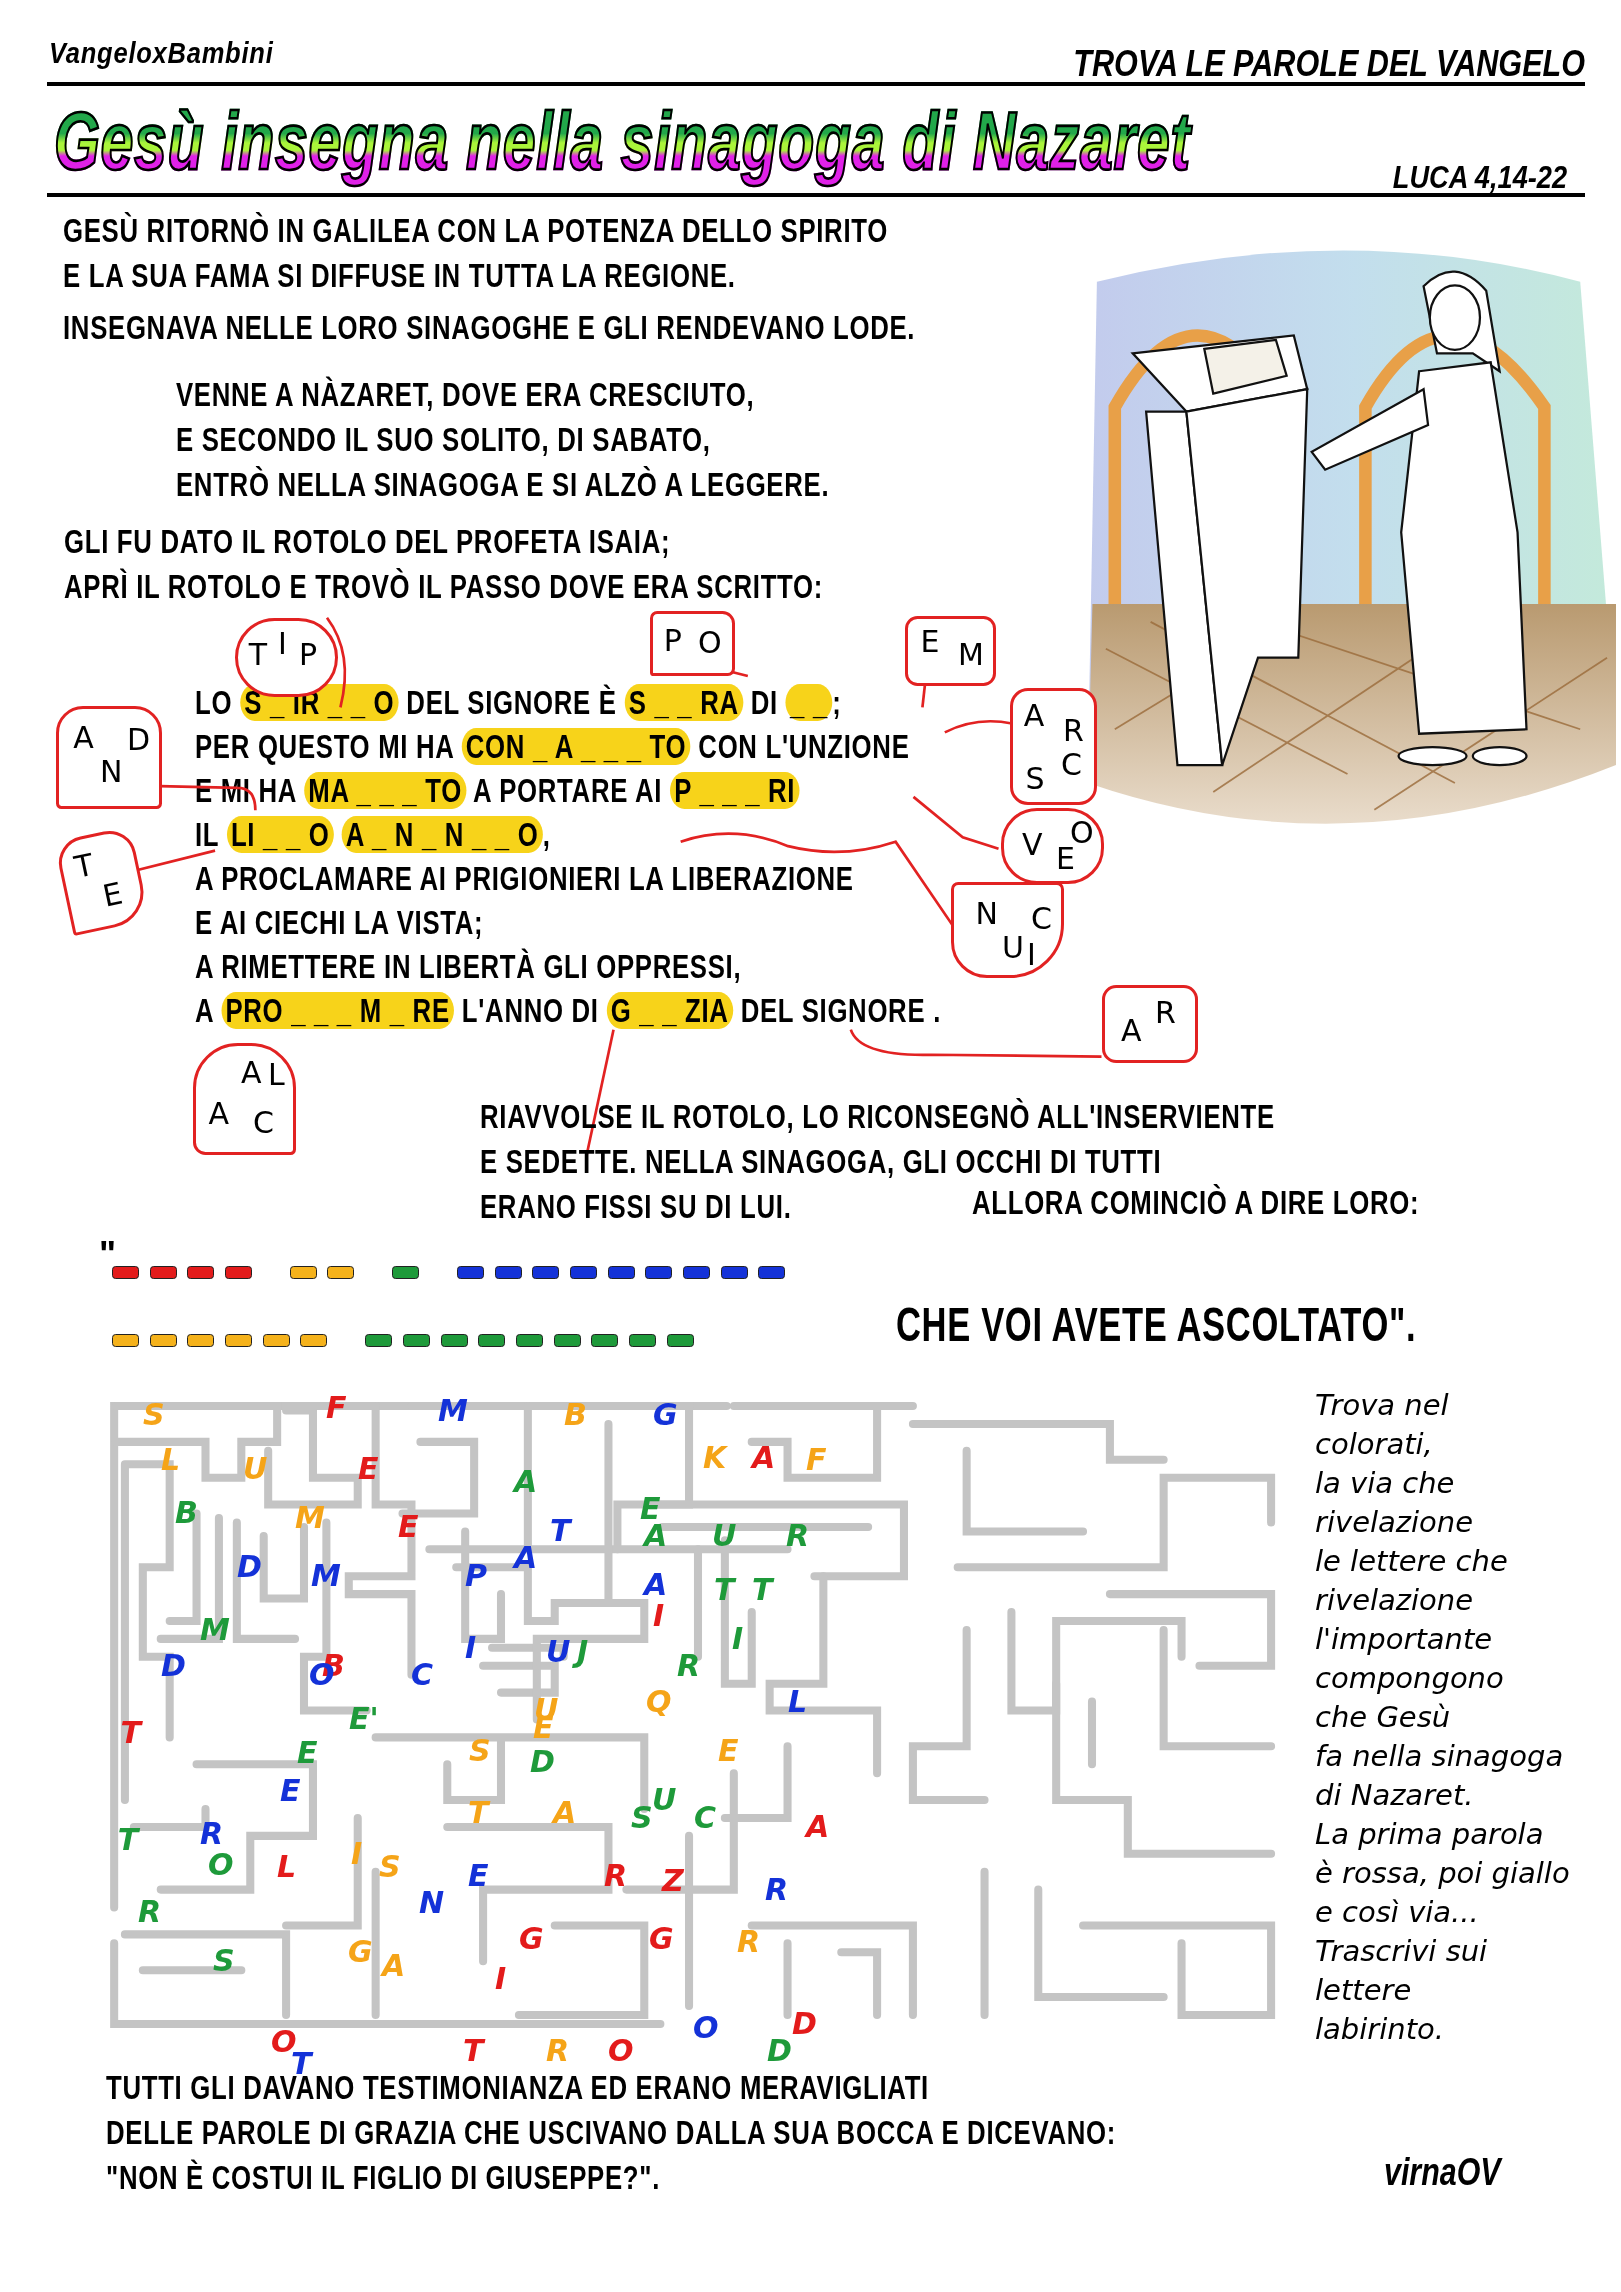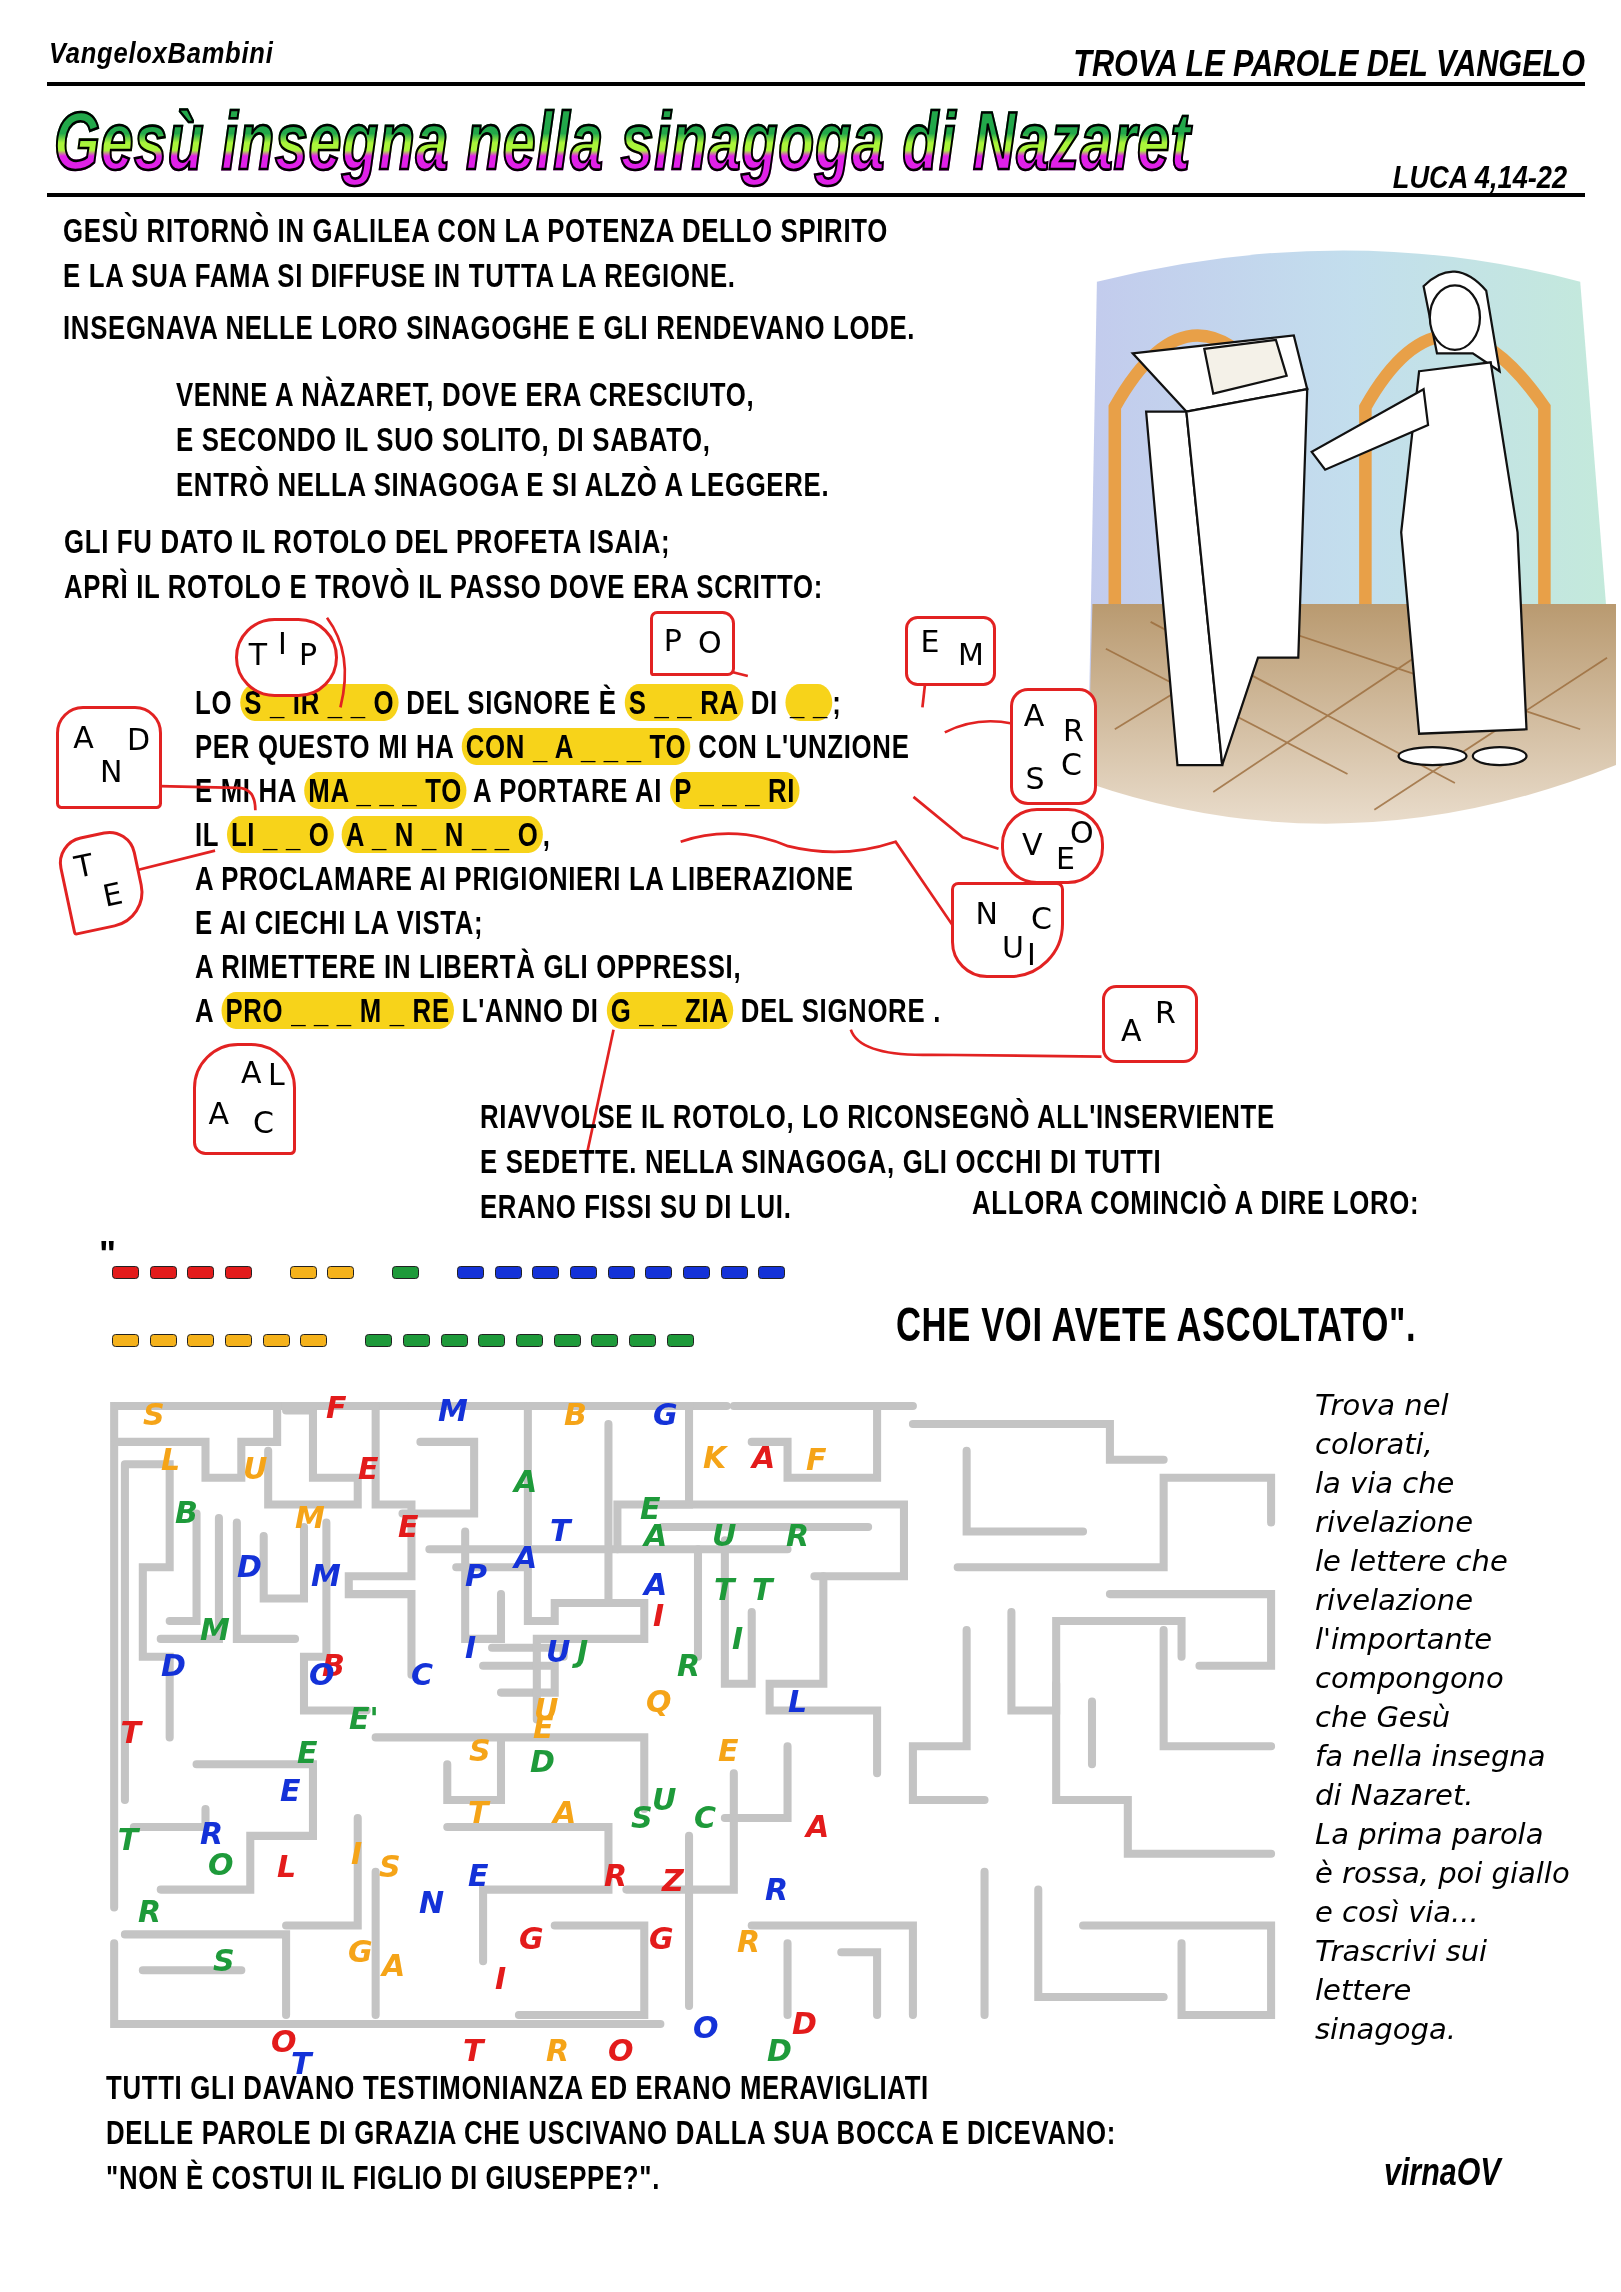--- a/index.html
+++ b/index.html
@@ -319,28 +319,28 @@
 <div class="abs instr" id="instr">
     <div>Trova nel</div>
     <div>colorati,</div>
     <div>la via che</div>
     <div>rivelazione</div>
     <div>le lettere che</div>
     <div>rivelazione</div>
     <div>l'importante</div>
     <div>compongono</div>
     <div>che Gesù</div>
-    <div>fa nella insegna</div>
+    <div>fa nella sinagoga</div>
     <div>di Nazaret.</div>
     <div>La prima parola</div>
     <div>è rossa, poi giallo</div>
     <div>e così via...</div>
     <div>Trascrivi sui</div>
     <div>lettere</div>
-    <div>sinagoga.</div>
+    <div>labirinto.</div>
   </div>
 
 <div class="abs p comic" style="left:106px; top:2065px;">
   <div>TUTTI GLI DAVANO TESTIMONIANZA ED ERANO MERAVIGLIATI</div>
   <div>DELLE PAROLE DI GRAZIA CHE USCIVANO DALLA SUA BOCCA E DICEVANO:</div>
   <div>"NON È COSTUI IL FIGLIO DI GIUSEPPE?".</div>
 </div>
 <div class="abs" style="left:1384px; top:2151px; font-size:38px; font-style:italic; font-weight:bold; transform:scaleX(0.8); transform-origin:left;">virnaOV</div>
 
 

